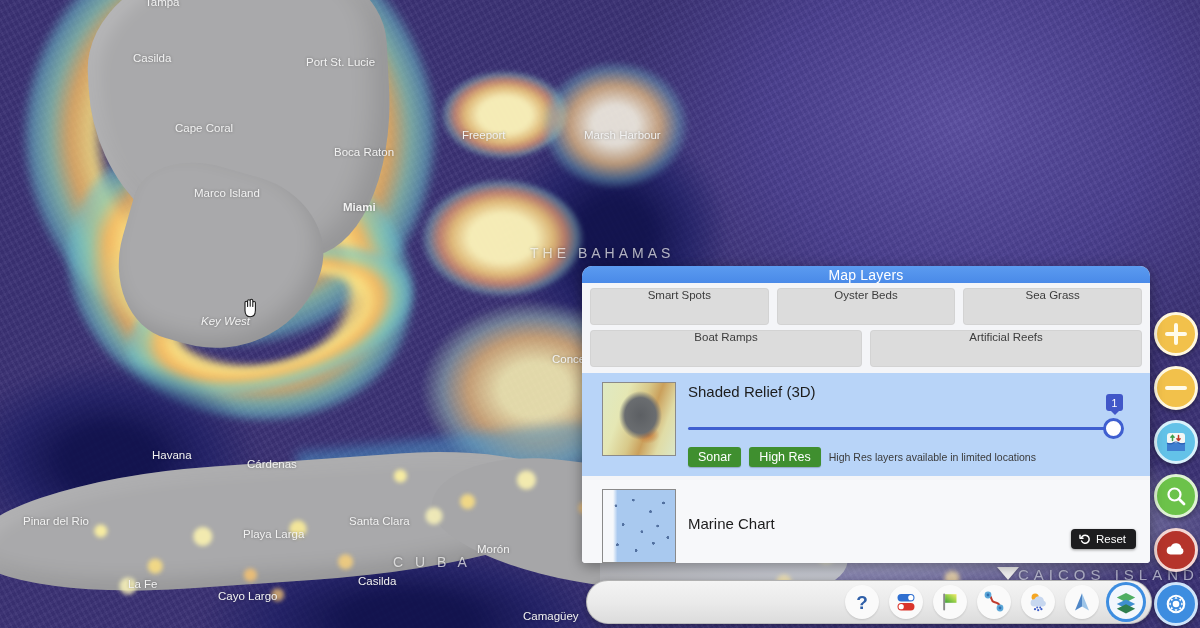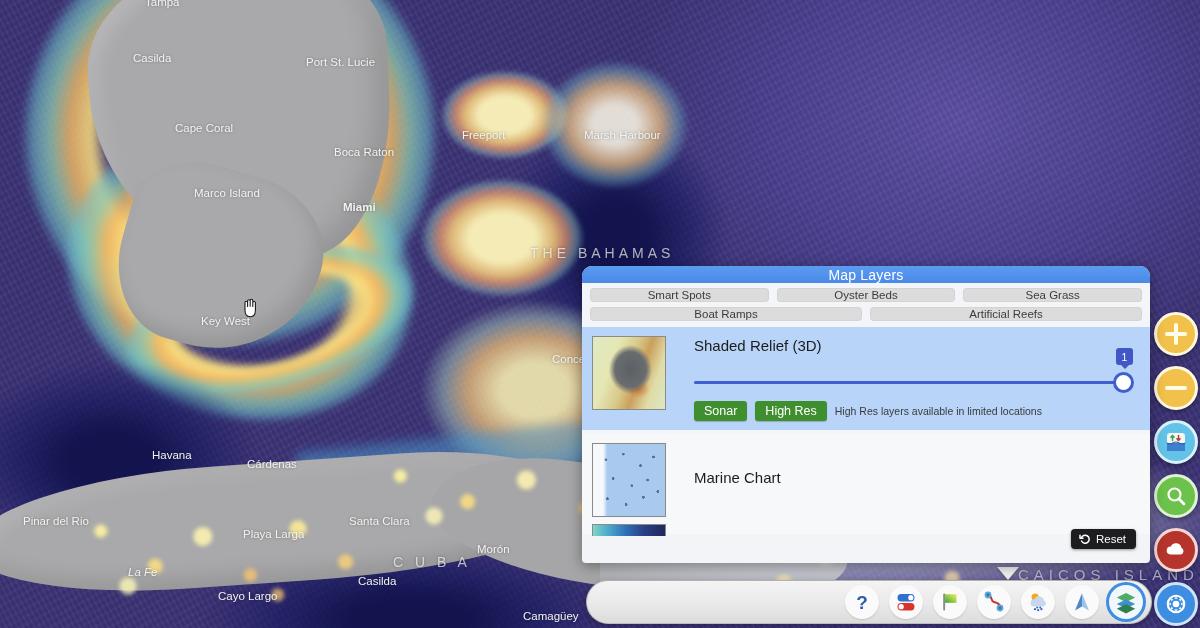--- a/index.html
+++ b/index.html
@@ -230,31 +230,31 @@
   }
   .panel-header {
     height: 17px; background: linear-gradient(180deg,#5b9bf0 0%, #4a8ae8 100%);
     color:#fff; font-size: 14px; display:flex; align-items:center; justify-content:center;
     letter-spacing:.2px;
   }
   .panel-body { background: #f4f5f8; }
 
   .chip-row { display:flex; gap: 8px; padding: 5px 8px 0 8px; }
   .chip {
-    flex: 1; height: 14px; border-radius: 4px;
+    flex: 1; height: 37px; border-radius: 4px;
     background: #dcdcdc;
     color: #3c3c3c; font-size: 11.5px;
     display:flex; align-items:flex-start; justify-content:center;
     cursor: pointer;
     border: 1px solid rgba(0,0,0,.04);
   }
   .chip-row.two .chip { flex: 1; }
 
   .layer-row {
-    display: flex; padding: 9px 10px; gap: 28px; position: relative;
+    display: flex; padding: 9px 20px; gap: 12px; position: relative;
   }
   .layer-row.selected { background: #b8d4f8; }
   .layer-row.plain { background: #f7f8fa; }
 
   .thumb {
     width: 74px; height: 74px; flex: none;
     border: 1px solid #8a8a8a;
     overflow: hidden; position: relative;
   }
   .thumb-relief {
@@ -377,30 +377,30 @@
         <div class="place" style="left: 145px; top: -4px;">Tampa</div>
         <div class="place" style="left: 133px; top: 52px;">Casilda</div>
         <div class="place" style="left: 306px; top: 56px;">Port St. Lucie</div>
         <div class="place" style="left: 175px; top: 122px;">Cape Coral</div>
         <div class="place" style="left: 334px; top: 146px;">Boca Raton</div>
         <div class="place" style="left: 194px; top: 187px;">Marco Island</div>
         <div class="place" style="left: 343px; top: 201px; font-weight: bold;">Miami</div>
         <div class="place" style="left: 462px; top: 129px;">Freeport</div>
         <div class="place" style="left: 584px; top: 129px;">Marsh Harbour</div>
         <div class="place region" style="left: 530px; top: 245px;">THE BAHAMAS</div>
-        <div class="place" style="left: 201px; top: 315px;">Key West</div>
+        <div class="place" style="left: 201px; top: 315px; font-style: italic;">Key West</div>
         <div class="place" style="left: 552px; top: 353px;">Conce</div>
         <div class="place" style="left: 152px; top: 449px;">Havana</div>
         <div class="place" style="left: 247px; top: 458px;">Cárdenas</div>
         <div class="place" style="left: 23px; top: 515px;">Pinar del Rio</div>
         <div class="place" style="left: 243px; top: 528px;">Playa Larga</div>
         <div class="place" style="left: 349px; top: 515px;">Santa Clara</div>
         <div class="place" style="left: 477px; top: 543px;">Morón</div>
         <div class="place region" style="left: 393px; top: 554px;">C U B A</div>
-        <div class="place" style="left: 128px; top: 566px; font-style: italic;">La Fe</div>
+        <div class="place" style="left: 128px; top: 578px;">La Fe</div>
         <div class="place" style="left: 358px; top: 575px;">Casilda</div>
         <div class="place" style="left: 218px; top: 590px;">Cayo Largo</div>
         <div class="place" style="left: 523px; top: 610px;">Camagüey</div>
         <div class="place region" style="left: 768px; top: 453px;">Orange Town</div>
         <div class="place region-lg" style="left: 1047px; top: 545px;">TURKS</div>
         <div class="place region-lg" style="left: 1018px; top: 566px;">CAICOS ISLANDS</div>
       </div>
 
     <svg class="cursor-hand" viewBox="0 0 18 20">
       <path d="M3 9V4.6a1.3 1.3 0 0 1 2.6 0V8.5V3a1.3 1.3 0 0 1 2.6 0v5.2V2.6a1.3 1.3 0 0 1 2.6 0v5.8V4.8a1.3 1.3 0 0 1 2.6 0v7.5c0 4-2.2 6.5-5.3 6.5C5 18.8 3 16.3 3 12.6Z" fill="#ffffff" stroke="#1a1a1a" stroke-width="1.1" stroke-linejoin="round"></path>

